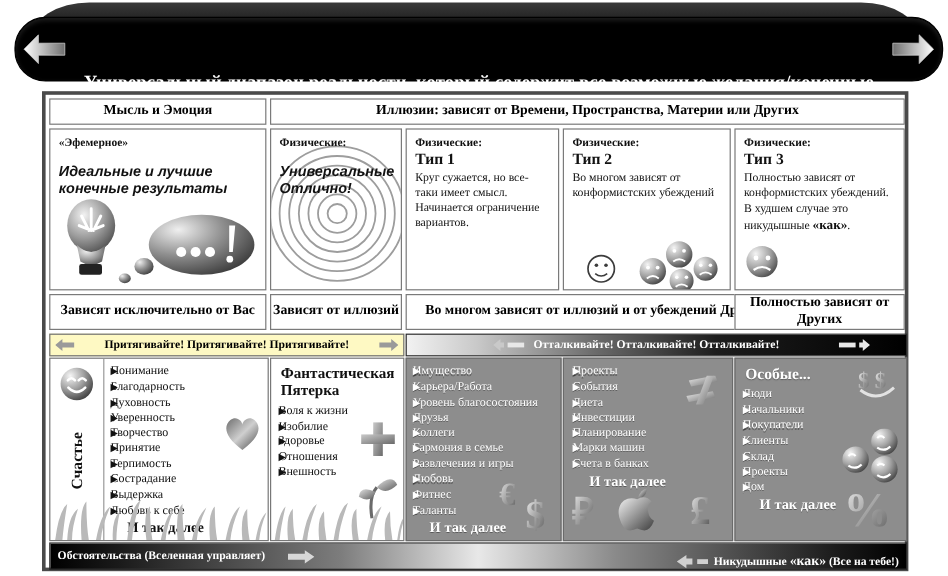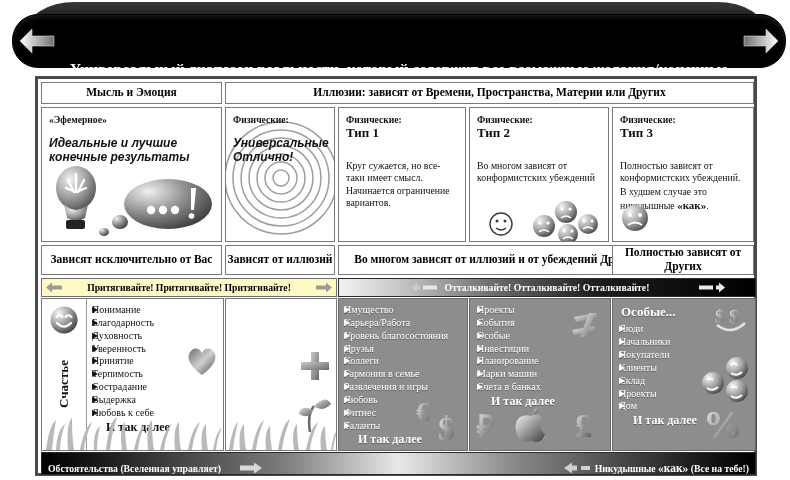--- a/index.html
+++ b/index.html
@@ -41,21 +41,21 @@
   #c-univ{left:187px;width:110px;}
   #c-t1{left:300px;width:128px;}
   #c-t2{left:431px;width:140px;}
   #c-t3{left:574px;width:142px;}
   .pad{padding:6px 7px 0 7px;}
   .kicker{font-size:9.6px;font-weight:bold;color:#111;font-family:"Liberation Serif",serif;}
   .bigttl{font-size:12px;font-weight:bold;color:#111;line-height:1.14;margin-top:12px;
      font-family:"Liberation Sans",sans-serif;font-style:italic;}
   .bigttl2{font-size:13px;font-weight:bold;color:#111;line-height:1.05;margin-top:1px;
      font-family:"Liberation Serif",serif;}
-  .body-t{font-size:9.8px;color:#111;line-height:1.28;margin-top:20px;font-family:"Liberation Serif",serif;}
+  .body-t{font-size:9.8px;color:#111;line-height:1.28;margin-top:3px;font-family:"Liberation Serif",serif;}
   .body-t b{font-size:11px;}
 
   
   .r3{position:absolute;top:166px;height:30px;}
   #d-you{left:3px;width:181px;}
   #d-ill{left:187px;width:110px;}
   #d-mix{left:300px;width:316px;}
   #d-oth{left:574px;width:142px;}
 
   
@@ -94,21 +94,21 @@
   .panel-ttl{font-size:13px;font-weight:bold;font-family:"Liberation Serif",serif;color:#fff;
      line-height:1.1;margin:0 0 4px 2px;text-shadow:0 1px 1px rgba(0,0,0,.35);}
   .panel-ttl.dark{color:#111;font-size:12.6px;text-shadow:none;}
 
   
   .grass{position:absolute;left:0;bottom:0;width:100%;height:44px;pointer-events:none;}
 
   
   .r6{position:absolute;top:373px;left:3px;width:713px;height:21px;border:1px solid #2a2a2a;
      background:linear-gradient(90deg,#000 0%,#1a1a1a 8%,#7d7d7d 34%,#e8e8e8 50%,#8a8a8a 66%,#1a1a1a 92%,#000 100%);}
-  .foot-l{position:absolute;left:6px;top:0;height:100%;display:flex;align-items:flex-end;gap:19px;}
+  .foot-l{position:absolute;left:6px;top:0;height:100%;display:flex;align-items:center;gap:19px;}
   .foot-r{position:absolute;right:6px;top:0;height:100%;display:flex;align-items:flex-end;gap:5px;}
   .foot-txt{font-size:9.7px;font-weight:bold;color:#fff;font-family:"Liberation Serif",serif;white-space:nowrap;}
   .foot-txt b{font-size:11.5px;}
 </style>
 </head>
 <body>
 
 <div id="root">
 
   <div class="banner-wrap">
@@ -332,20 +332,21 @@
             <path d="M8 18 q7 7 14 0" stroke="#fff" stroke-width="2.2" fill="none" stroke-linecap="round"></path>
           </svg>
           <div class="vert-label">Счастье</div>
         </div>
         <div class="happy-right">
           <ul class="bl">
             <li>Понимание</li>
             <li>Благодарность</li>
             <li>Духовность</li>
             <li>Уверенность</li>
+            <li>Творчество</li>
             <li>Принятие</li>
             <li>Терпимость</li>
             <li>Сострадание</li>
             <li>Выдержка</li>
             <li>Любовь к себе</li>
             <li class="etc">И так далее</li>
           </ul>
           <svg style="position:absolute;right:4px;top:46px;width:34px;height:32px" viewBox="0 0 34 32">
             <defs>
                 <linearGradient id="hg" x1="0" y1="0" x2="1" y2="1">
@@ -372,20 +373,30 @@
             <path d="M118 44 q4 -20 12 -27 q-7 15 -8 27z"></path>
           <path d="M133 44 q-2 -22 4 -28 q0 17 2 28z"></path>
             <path d="M146 44 q4 -22 12 -28 q-7 16 -8 28z"></path>
           <path d="M160 44 q-2 -20 4 -26 q0 15 2 26z"></path>
             <path d="M171 44 q3 -18 9 -23 q-5 12 -6 23z"></path>
         </g>
       </svg>
     </div>
 
     <div class="r5" id="p-five">
+      <div style="position:relative;padding:6px 5px 0 6px">
+        <div class="panel-ttl dark">Фантастическая Пятерка</div>
+        <ul class="bl">
+          <li>Воля к жизни</li>
+          <li>Изобилие</li>
+          <li>Здоровье</li>
+          <li>Отношения</li>
+          <li>Внешность</li>
+        </ul>
+      </div>
       <svg style="position:absolute;right:6px;top:52px;width:30px;height:30px" viewBox="0 0 30 30">
         <defs>
             <linearGradient id="pg" x1="0" y1="0" x2="1" y2="1">
           <stop offset="0" stop-color="#c9c9c9"></stop>
               <stop offset="1" stop-color="#6a6a6a"></stop>
             </linearGradient>
           </defs>
         <rect x="11" y="1" width="8" height="28" fill="url(#pg)"></rect>
         <rect x="1" y="11" width="28" height="8" fill="url(#pg)"></rect>
       </svg>
@@ -449,21 +460,21 @@
           </defs>
         <text x="1" y="30" font-family="Liberation Serif, serif" font-size="33" font-weight="bold" fill="url(#dg)">$</text>
       </svg>
     </div>
 
     <div class="r5 light" id="p-proj">
       <div style="padding:5px 4px 0 7px">
         <ul class="bl">
           <li>Проекты</li>
           <li>События</li>
-          <li>Особые</li>
+          <li>Диета</li>
           <li>Инвестиции</li>
           <li>Планирование</li>
           <li>Марки машин</li>
           <li>Счета в банках</li>
           <li class="etc">И так далее</li>
         </ul>
       </div>
       <svg style="position:absolute;right:6px;top:14px;width:34px;height:26px" viewBox="0 0 34 26">
         <defs>
             <linearGradient id="pg2" x1="0" y1="0" x2="1" y2="1">

